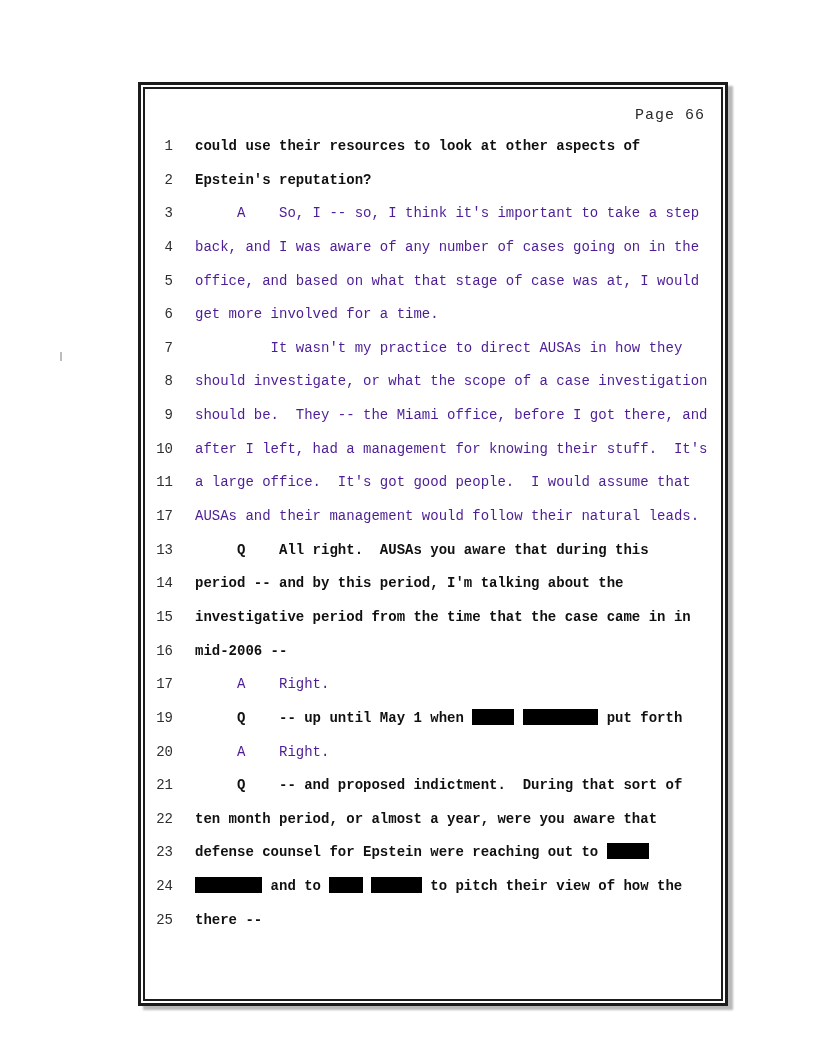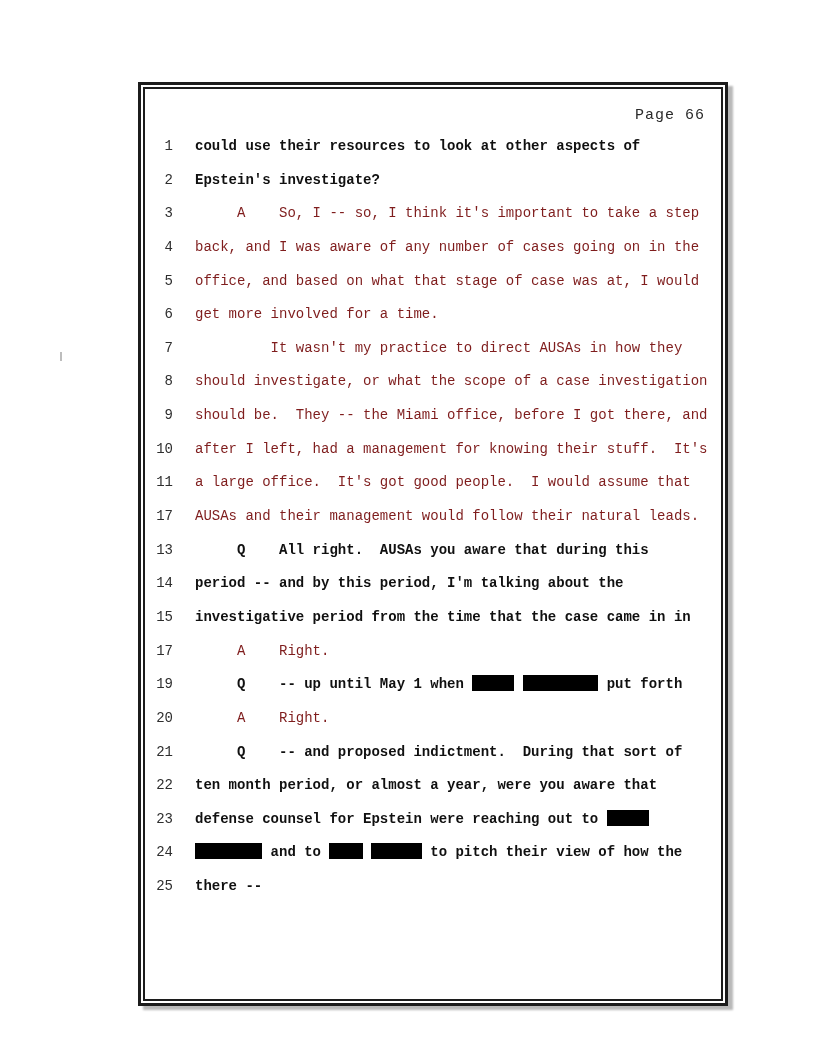--- a/index.html
+++ b/index.html
@@ -57,21 +57,21 @@
   }
   .row .num {
     width: 21px;
     text-align: right;
     flex: 0 0 auto;
     color: #2e2e2e;
   }
   .row .text {
     margin-left: 22px;
     white-space: pre;
-    color: #7f1d1d;
+    color: #4c1d95;
   }
   .row.bold .text {
     font-weight: 700;
     color: #101010;
   }
   .redact {
     display: inline-block;
     background: #000000;
     height: 16px;
     vertical-align: -3px;
@@ -94,21 +94,21 @@
 <div class="frame">
   <div class="frame-inner">
     <div class="page-label">Page 66</div>
     <div class="lines">
         <div class="row bold">
           <span class="num">1</span>
           <span class="text">could use their resources to look at other aspects of</span>
         </div>
         <div class="row bold">
           <span class="num">2</span>
-          <span class="text">Epstein's investigate?</span>
+          <span class="text">Epstein's reputation?</span>
         </div>
         <div class="row">
           <span class="num">3</span>
           <span class="text">     A    So, I -- so, I think it's important to take a step</span>
         </div>
         <div class="row">
           <span class="num">4</span>
           <span class="text">back, and I was aware of any number of cases going on in the</span>
         </div>
         <div class="row">
@@ -148,20 +148,24 @@
           <span class="text">     Q    All right.  AUSAs you aware that during this</span>
         </div>
         <div class="row bold">
           <span class="num">14</span>
           <span class="text">period -- and by this period, I'm talking about the</span>
         </div>
         <div class="row bold">
           <span class="num">15</span>
           <span class="text">investigative period from the time that the case came in in</span>
         </div>
+        <div class="row bold">
+          <span class="num">16</span>
+          <span class="text">mid-2006 --</span>
+        </div>
         <div class="row">
           <span class="num">17</span>
           <span class="text">     A    Right.</span>
         </div>
         <div class="row bold">
           <span class="num">19</span>
           <span class="text">     Q    -- up until May 1 when <span class="redact" style="width: 5ch;"></span> <span class="redact" style="width: 9ch;"></span> put forth</span>
         </div>
         <div class="row">
           <span class="num">20</span>

